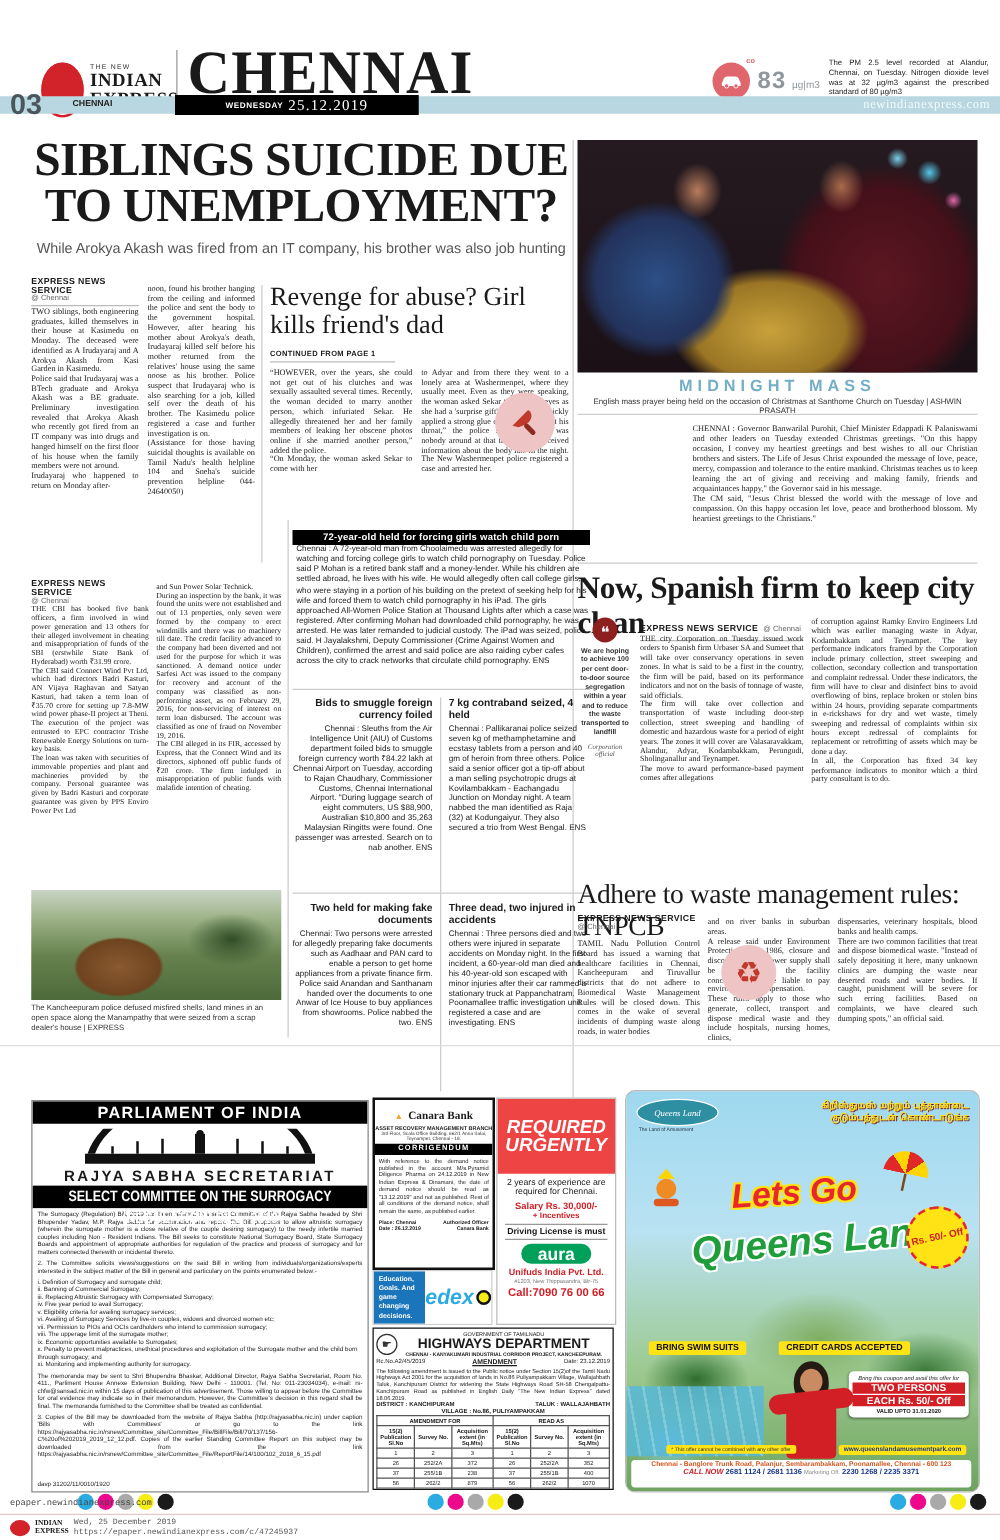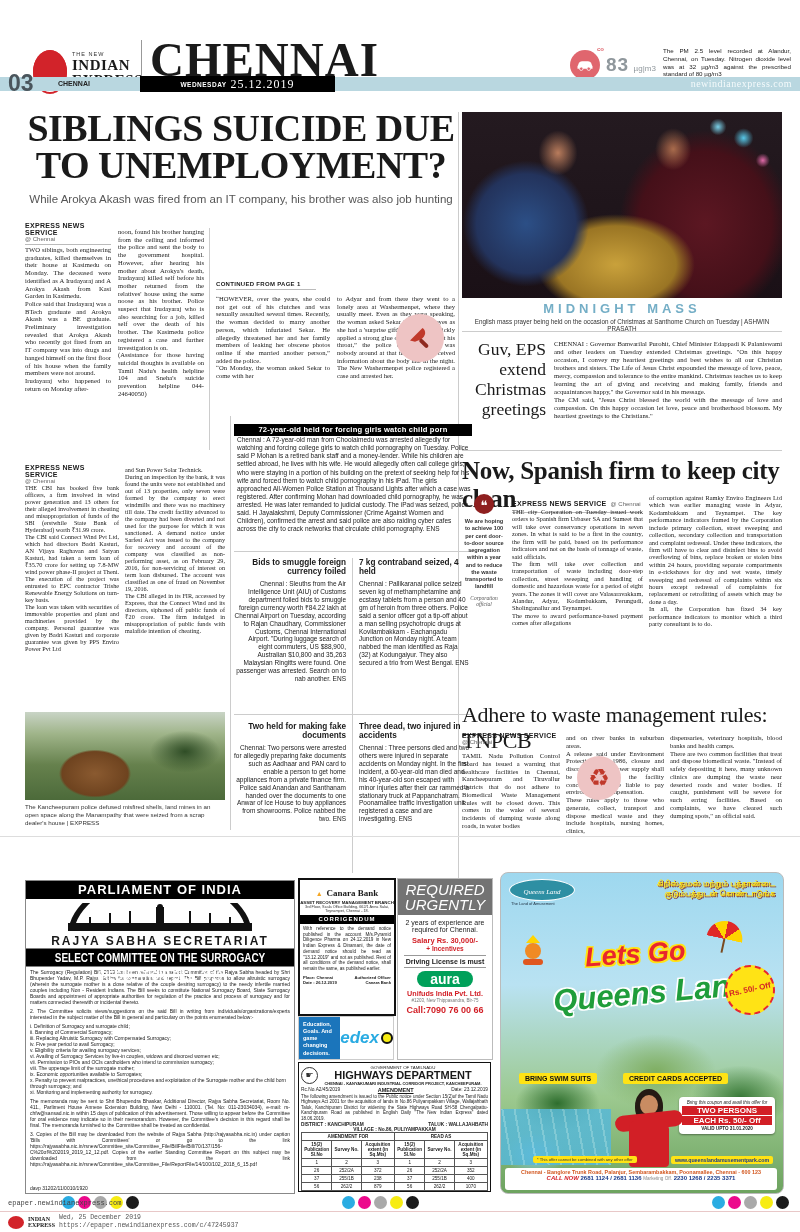--- a/index.html
+++ b/index.html
@@ -75,20 +75,21 @@
     <div style="border-bottom:1px solid #bbb;margin-top:2px;"></div>
   </div>
   <div class="abs bodytxt just pre clip" style="left:25px;top:246px;width:86px;height:204px;">TWO siblings, both engineering graduates, killed themselves in their house at Kasimedu on Monday. The deceased were identified as A Irudayaraj and A Arokya Akash from Kasi Garden in Kasimedu.
 Police said that Irudayaraj was a BTech graduate and Arokya Akash was a BE graduate. Preliminary investigation revealed that Arokya Akash who recently got fired from an IT company was into drugs and hanged himself on the first floor of his house when the family members were not around.
 Irudayaraj who happened to return on Monday after-</div>
   <div class="abs bodytxt just pre clip" style="left:118px;top:228px;width:86px;height:222px;">noon, found his brother hanging from the ceiling and informed the police and sent the body to the government hospital. However, after hearing his mother about Arokya's death, Irudayaraj killed self before his mother returned from the relatives' house using the same noose as his brother. Police suspect that Irudayaraj who is also searching for a job, killed self over the death of his brother. The Kasimedu police registered a case and further investigation is on.
 (Assistance for those having suicidal thoughts is available on Tamil Nadu's health helpline 104 and Sneha's suicide prevention helpline 044-24640050)</div>
 
   <div class="hl" style="left:209px;top:228px;width:1px;height:222px;"></div>
 
+  <div class="abs serif" style="left:216px;top:226px;width:238px;font-size:21px;line-height:1.05;">Revenge for abuse? Girl kills friend's dad</div>
   <div class="abs" style="left:216px;top:281px;width:100px;">
     <div class="sans" style="font-size:6px;font-weight:bold;letter-spacing:.3px;">CONTINUED FROM PAGE 1</div>
     <div style="border-bottom:1px solid #bbb;margin-top:2px;"></div>
   </div>
   <div class="abs bodytxt just pre clip" style="left:216px;top:295px;width:114px;height:140px;">“HOWEVER, over the years, she could not get out of his clutches and was sexually assaulted several times. Recently, the woman decided to marry another person, which infuriated Sekar. He allegedly threatened her and her family members of leaking her obscene photos online if she married another person,” added the police.
 “On Monday, the woman asked Sekar to come with her</div>
   <div class="abs bodytxt just pre clip" style="left:337px;top:295px;width:118px;height:140px;">to Adyar and from there they went to a lonely area at Washermenpet, where they usually meet. Even as they were speaking, the woman asked Sekar to close his eyes as she had a 'surprise gift' for him. She quickly applied a strong glue on his eyes and slit his throat,” the police said. As there was nobody around at that time, police received information about the body late in the night. The New Washermenpet police registered a case and arrested her.</div>
   <div class="circle-ico" style="left:396px;top:314px;width:48px;height:48px;">
     <svg width="30" height="30" viewBox="0 0 24 24">
       <path d="M4 14 L14 4 C17 6 17 10 13 13 L8 15 Z" fill="#c0392b"></path>
@@ -148,24 +149,20 @@
       radial-gradient(26px 30px at 30% 22%, #b97c5c 0%, rgba(0,0,0,0) 75%),
       radial-gradient(24px 28px at 66% 20%, #a96b4c 0%, rgba(0,0,0,0) 75%),
       radial-gradient(90px 90px at 20% 60%, #2c4f86 0%, #23335c 55%, rgba(0,0,0,0) 70%),
       radial-gradient(110px 70px at 48% 82%, #c9a13b 0%, #9a7524 55%, rgba(0,0,0,0) 72%),
       radial-gradient(110px 120px at 76% 60%, #5c1722 0%, #451019 60%, rgba(0,0,0,0) 78%),
       linear-gradient(#241a20 0%, #1a1016 100%);"></div>
   <div class="abs sans ctr" style="left:462px;top:301px;width:320px;font-size:13px;font-weight:bold;letter-spacing:4px;color:#74aec6;">MIDNIGHT MASS</div>
   <div class="abs sans ctr" style="left:462px;top:318px;width:320px;font-size:6.3px;color:#333;">English mass prayer being held on the occasion of Christmas at Santhome Church on Tuesday | ASHWIN PRASATH</div>
   <div class="hl" style="left:462px;top:331px;width:320px;height:1px;"></div>
 
-  <div class="abs serif rt pre" style="left:462px;top:339px;width:84px;font-size:17.5px;line-height:1.15;">Guv, EPS
-extend
-Christmas
-greetings</div>
   <div class="abs just pre clip" style="left:554px;top:340px;width:228px;height:104px;font-size:6.7px;line-height:1.2;">CHENNAI : Governor Banwarilal Purohit, Chief Minister Edappadi K Palaniswami and other leaders on Tuesday extended Christmas greetings. "On this happy occasion, I convey my heartiest greetings and best wishes to all our Christian brothers and sisters. The Life of Jesus Christ expounded the message of love, peace, mercy, compassion and tolerance to the entire mankind. Christmas teaches us to keep learning the art of giving and receiving and making family, friends and acquaintances happy," the Governor said in his message.
 The CM said, "Jesus Christ blessed the world with the message of love and compassion. On this happy occasion let love, peace and brotherhood blossom. My heartiest greetings to the Christians."</div>
   <div class="hl" style="left:462px;top:450px;width:320px;height:1px;"></div>
 
   <div class="abs serif" style="left:462px;top:457px;width:320px;font-size:25px;font-weight:bold;letter-spacing:-.3px;">Now, Spanish firm to keep city clean</div>
   <div class="abs" style="left:512px;top:492px;width:180px;">
     <span class="byline">EXPRESS NEWS SERVICE</span>
     <span class="byloc">@ Chennai</span>
     <div style="border-bottom:1px solid #bbb;margin-top:2px;width:130px;"></div>
   </div>
@@ -260,21 +257,21 @@
 
   <div class="ad" style="left:298px;top:1016px;width:94px;height:42px;border:1px solid #ccc;display:flex;">
     <div class="sans" style="width:38px;background:#1b75bb;color:#fff;font-size:5.5px;font-weight:bold;padding:4px;line-height:1.3;">Education, Goals. And game changing decisions.</div>
     <div style="flex:1;display:flex;align-items:center;justify-content:center;background:#fff;">
       <span style="font-family:'Liberation Sans',sans-serif;font-weight:bold;font-style:italic;font-size:17px;color:#29abe2;">edex</span>
       <span style="width:8px;height:8px;border-radius:50%;background:#f7ec13;border:2px solid #111;margin-left:2px;"></span>
     </div>
   </div>
 
   <div class="ad sans" style="left:397px;top:878px;width:94px;height:180px;border:1px solid #bbb;background:#fff;text-align:center;">
-    <div style="background:#737373;color:#fff;padding:3px 0;font-weight:normal;font-style:italic;line-height:1;">
+    <div style="background:#ef4444;color:#fff;padding:15px 0;font-weight:bold;font-style:italic;line-height:1;">
       <div style="font-size:15px;">REQUIRED</div>
       <div style="font-size:15px;">URGENTLY</div>
     </div>
     <div style="font-size:7px;padding:4px 4px 0 4px;">2 years of experience are required for Chennai.</div>
     <div style="font-size:7.5px;font-weight:bold;color:#d21f26;margin-top:3px;">Salary Rs. 30,000/-</div>
     <div style="font-size:6.5px;font-weight:bold;color:#d21f26;">+ Incentives</div>
     <div style="font-size:7px;font-weight:bold;margin:3px 6px;border-top:1px solid #999;border-bottom:1px solid #999;padding:2px 0;">Driving License is must</div>
     <div style="margin:2px auto;width:56px;background:#00a05a;color:#fff;border-radius:8px;font-size:14px;font-weight:bold;">aura</div>
     <div style="font-size:7.2px;font-weight:bold;color:#d21f26;">Unifuds India Pvt. Ltd.</div>
     <div style="font-size:4.5px;color:#777;">#1203, New Thippasandra, Blr-75</div>

